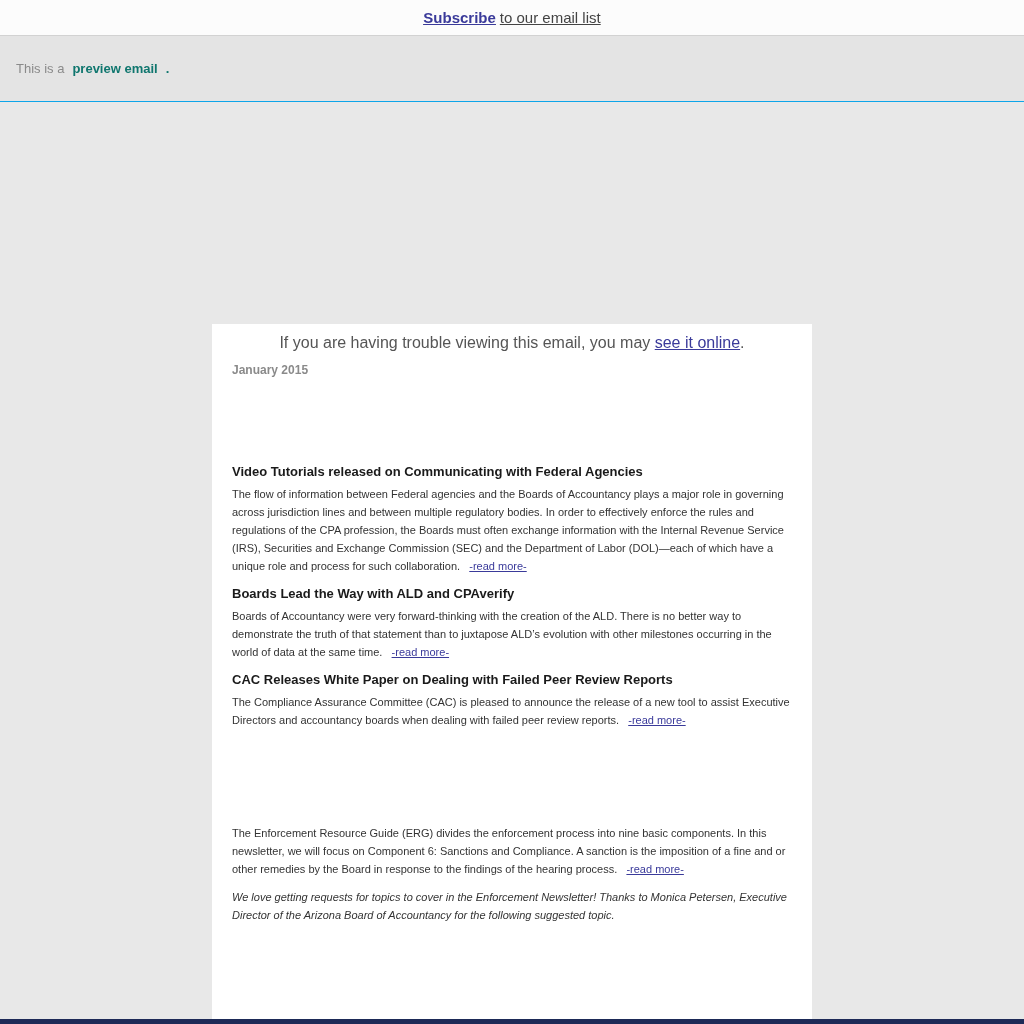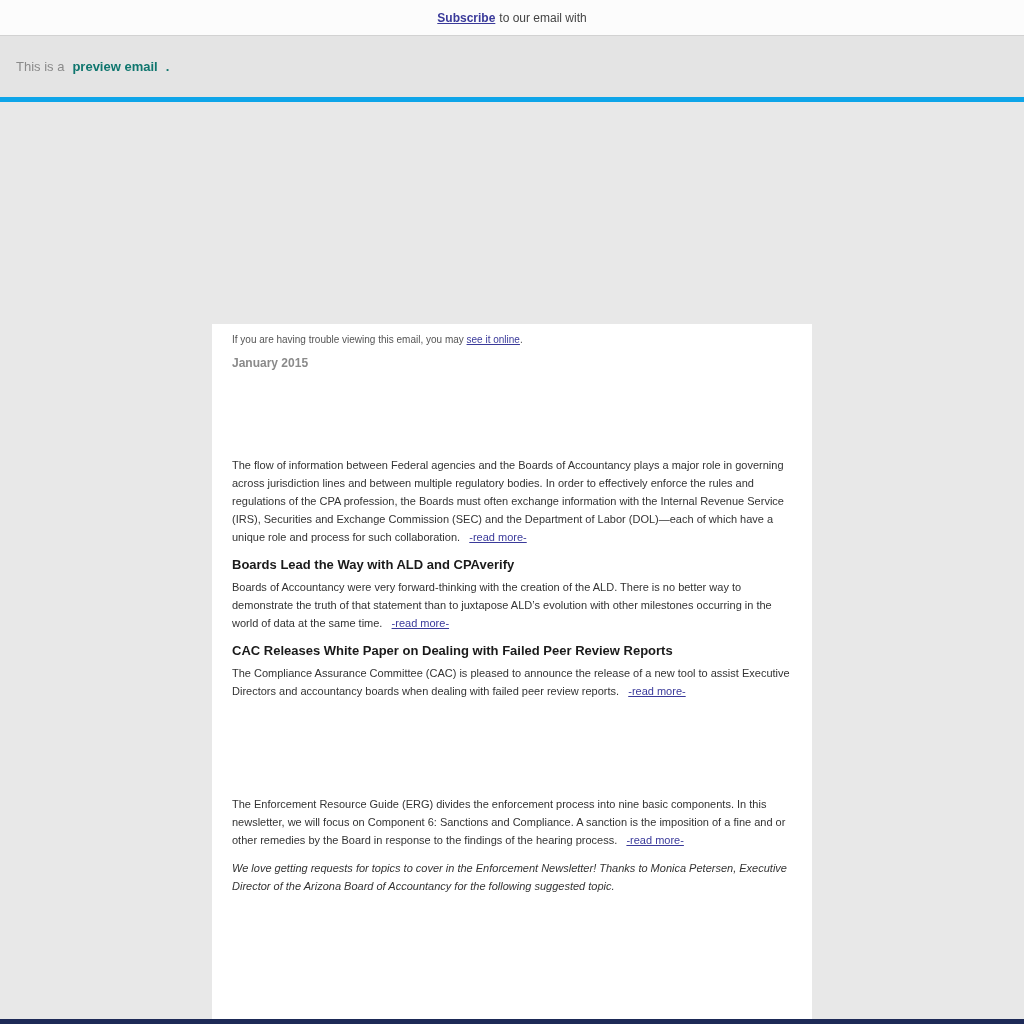--- a/index.html
+++ b/index.html
@@ -9,33 +9,34 @@
     background: #e8e8e8;
     position: relative;
     overflow: hidden;
   }
   .subscribe-bar {
     background: #fcfcfc;
     height: 35px;
     display: flex;
     align-items: center;
     justify-content: center;
-    font-size: 12px;
+    font-size: 15px;
     color: #444;
+    text-decoration: underline;
   }
   .subscribe-bar a {
     color: #3a3a9a;
     font-weight: bold;
     text-decoration: underline;
     margin-right: 4px;
   }
   .preview-bar {
     background: #e4e4e4;
     border-top: 1px solid #d2d2d2;
-    border-bottom: 5px solid #0ea5e9;
+    border-bottom: 1px solid #0ea5e9;
     height: 67px;
     display: flex;
     align-items: center;
     padding-left: 16px;
     font-size: 13px;
     color: #8a8a8a;
   }
   .preview-highlight {
     color: #0f766e;
     font-weight: bold;
@@ -43,21 +44,22 @@
   }
   .email-area { padding-top: 222px; }
   .email-content {
     width: 600px;
     margin: 0 auto;
     background: #ffffff;
     padding: 10px 20px 24px 20px;
     min-height: 699px;
   }
   .view-online {
-    font-size: 10px;
+    text-align: center;
+    font-size: 16px;
     color: #555;
     margin-bottom: 11px;
   }
   .view-online a { color: #3a3a9a; text-decoration: underline; }
   .email-date {
     font-size: 12px;
     font-weight: bold;
     color: #8a8a8a;
     margin-bottom: 2px;
   }
@@ -88,38 +90,39 @@
     width: 100%;
     height: 5px;
     background: #1d2a57;
   }
 </style>
 </head>
 <body>
 
 <div class="subscribe-bar">
   <a href="#">Subscribe</a>
-  <span>to our email with</span>
+  <span>to our email list</span>
 </div>
 
 <div class="preview-bar">
   <span>This is a</span>
   <span class="preview-highlight">preview email</span>
   <span class="preview-highlight">.</span>
 </div>
 
 <div class="email-area">
   <div class="email-content">
     <p class="view-online">
       <span>If you are having trouble viewing this email, you may </span><a href="#">see it online</a><span>.</span>
     </p>
     <div class="email-date">January 2015</div>
     <div class="image-placeholder masthead"></div>
     <div id="article-list">
         <div class="article">
+          <div class="article-title">Video Tutorials released on Communicating with Federal Agencies</div>
           <p class="article-body"><span>The flow of information between Federal agencies and the Boards of Accountancy plays a major role in governing across jurisdiction lines and between multiple regulatory bodies. In order to effectively enforce the rules and regulations of the CPA profession, the Boards must often exchange information with the Internal Revenue Service (IRS), Securities and Exchange Commission (SEC) and the Department of Labor (DOL)—each of which have a unique role and process for such collaboration.&nbsp;&nbsp; </span><a href="#" class="read-more">-read more-</a></p>
         </div>
         <div class="article">
           <div class="article-title">Boards Lead the Way with ALD and CPAverify</div>
           <p class="article-body"><span>Boards of Accountancy were very forward-thinking with the creation of the ALD. There is no better way to demonstrate the truth of that statement than to juxtapose ALD’s evolution with other milestones occurring in the world of data at the same time.&nbsp;&nbsp; </span><a href="#" class="read-more">-read more-</a></p>
         </div>
         <div class="article">
           <div class="article-title">CAC Releases White Paper on Dealing with Failed Peer Review Reports</div>
           <p class="article-body"><span>The Compliance Assurance Committee (CAC) is pleased to announce the release of a new tool to assist Executive Directors and accountancy boards when dealing with failed peer review reports.&nbsp;&nbsp; </span><a href="#" class="read-more">-read more-</a></p>
         </div>

